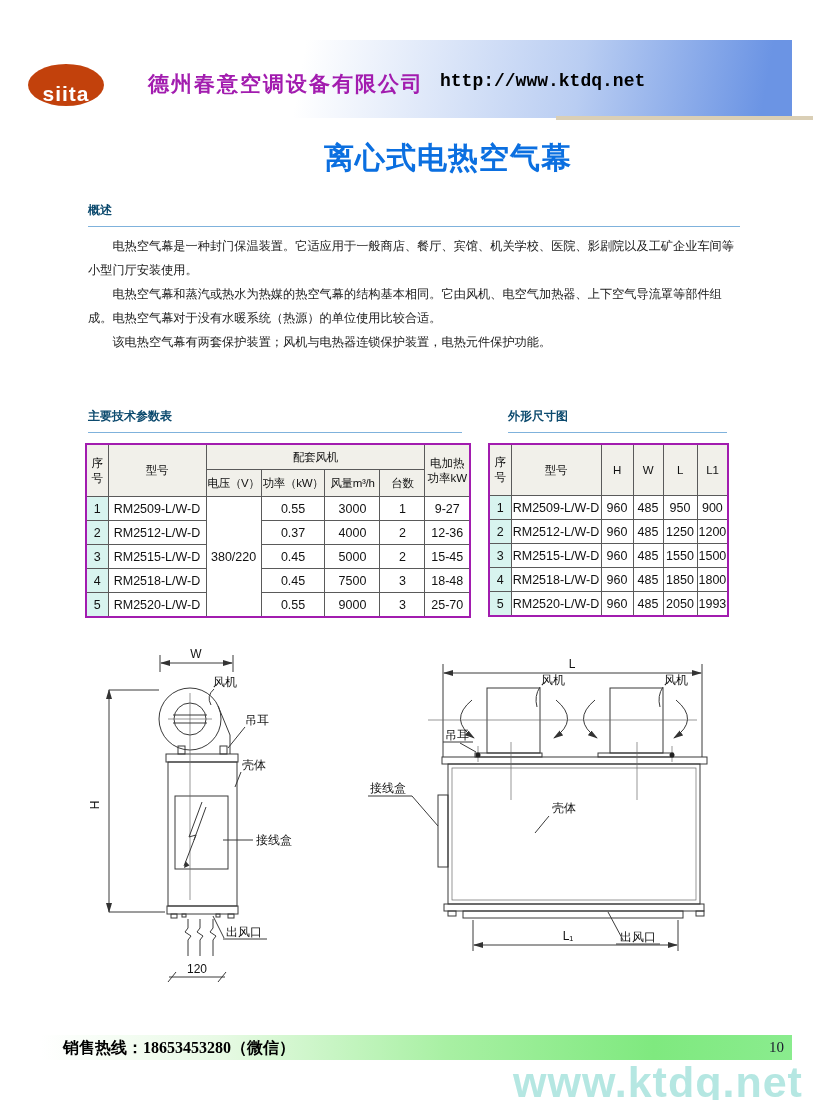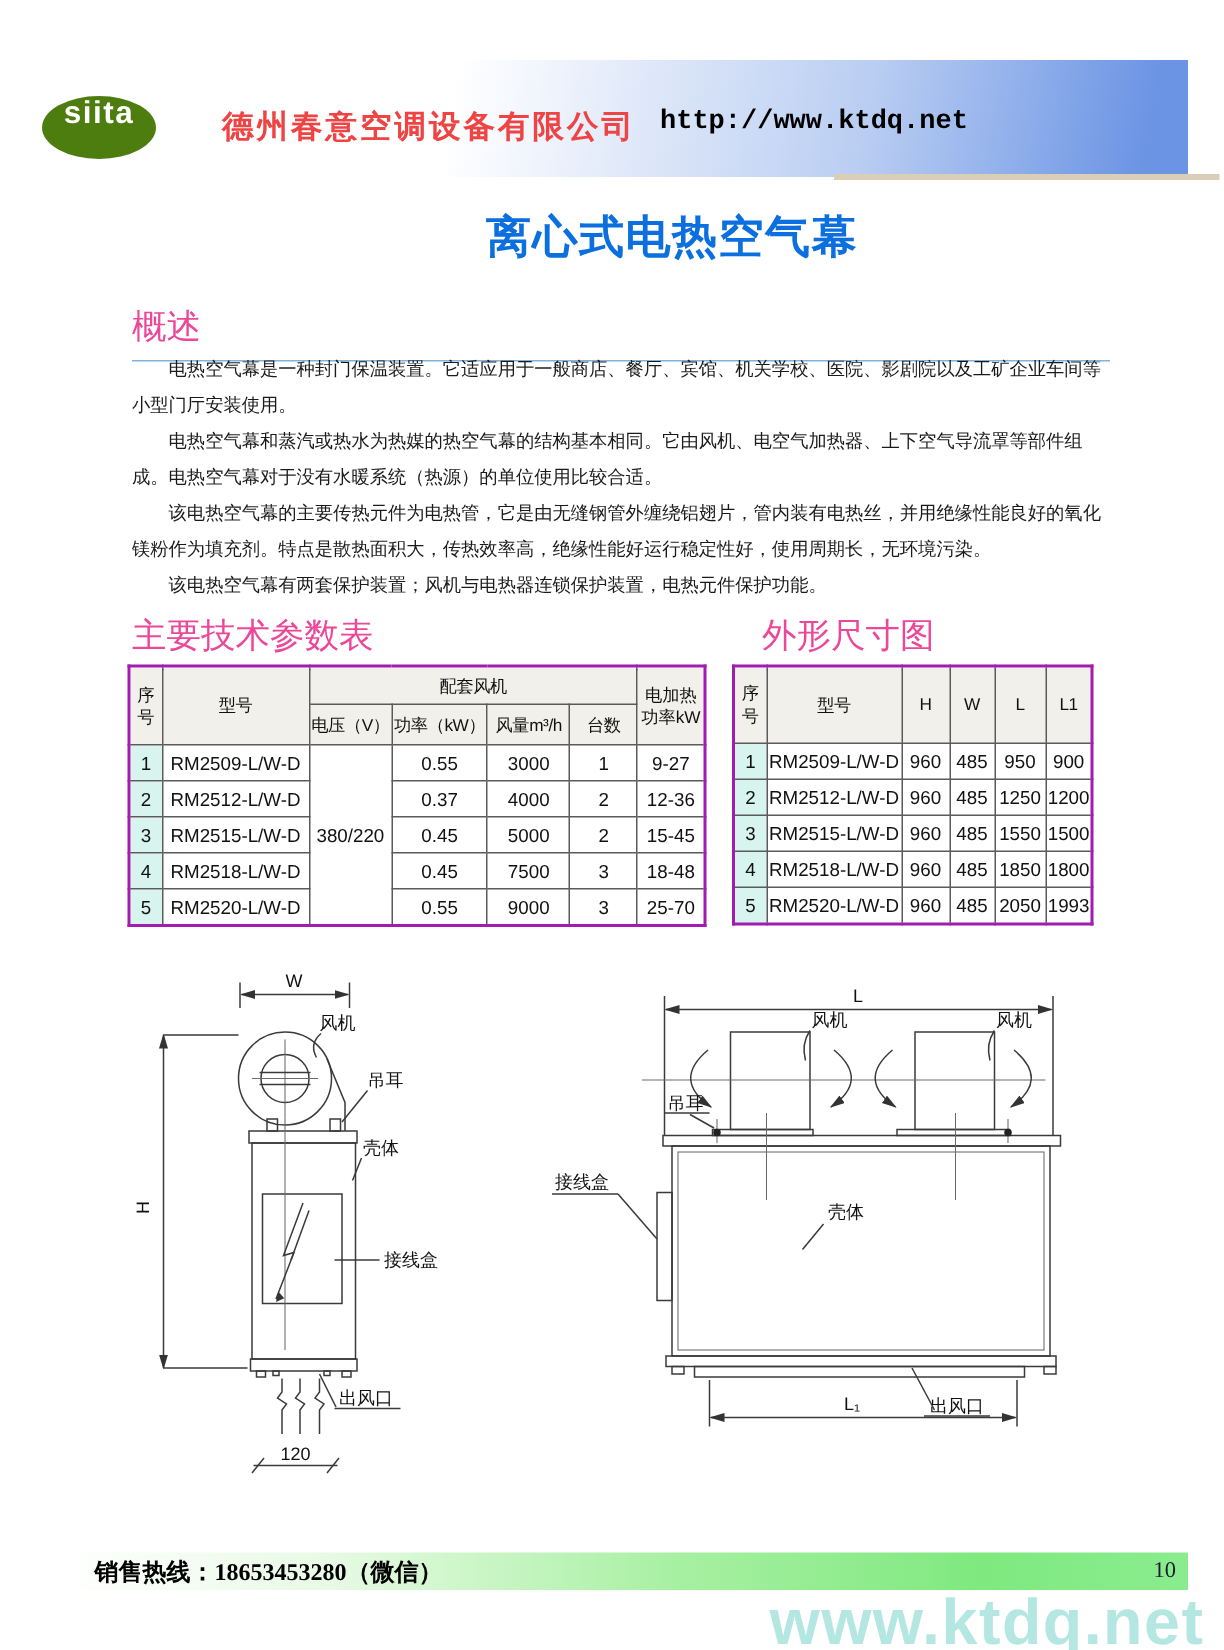--- a/index.html
+++ b/index.html
@@ -2,31 +2,31 @@
 <html><head>
 <meta charset="utf-8">
 <style>
   html,body{margin:0;padding:0;background:#fff;}
   .page{position:relative;width:816px;height:1100px;background:#ffffff;overflow:hidden;
         font-family:"Liberation Sans","DejaVu Sans",sans-serif;color:#222;}
   
   .header-band{position:absolute;left:25px;top:40px;width:767px;height:78px;
         background:linear-gradient(100deg,#ffffff 36%,#b9cdf2 72%,#6b94e4 96%);}
   .tan-strip{position:absolute;left:556px;top:116px;width:257px;height:4px;background:#dacfb6;}
-  .logo{position:absolute;left:28px;top:64px;width:76px;height:42px;background:#4d7c0f;
-        border-radius:50%;display:flex;align-items:flex-start;justify-content:center;}
+  .logo{position:absolute;left:28px;top:64px;width:76px;height:42px;background:#c2410c;
+        border-radius:50%;display:flex;align-items:flex-end;justify-content:center;}
   .logo span{color:#fff;font-weight:bold;font-size:21px;letter-spacing:1px;}
   .company{position:absolute;left:148px;top:70px;font-family:Liberation Sans, sans-serif;
-        font-size:21px;font-weight:bold;letter-spacing:2px;color:#ef4444;}
+        font-size:21px;font-weight:bold;letter-spacing:2px;color:#a21caf;}
   .url{position:absolute;left:440px;top:71px;font-family:Liberation Mono, monospace;
         font-size:18px;font-weight:bold;color:#000;}
   .title{position:absolute;left:0;top:138px;width:816px;margin:0;text-align:center;
         font-size:30px;font-weight:bold;color:#0b6fe0;letter-spacing:1px;padding-left:40px;}
   
-  .sec-head{position:absolute;color:#ec4899;font-size:23px;font-weight:normal;
+  .sec-head{position:absolute;color:#0c4a6e;font-size:12px;font-weight:bold;
         border-bottom:1px solid #7fb2dc;padding-bottom:7px;}
   .sec-head.overview{left:88px;top:202px;width:652px;}
   .sec-head.params{left:88px;top:408px;width:374px;}
   .sec-head.dims{left:508px;top:408px;width:219px;}
   
   .overview-text{position:absolute;left:88px;top:234px;width:654px;font-size:12.2px;
         line-height:24px;color:#1a1a1a;}
   .overview-text p{margin:0;text-indent:2em;}
   
   table.tbl{position:absolute;border-collapse:collapse;border:2px solid #a21caf;
@@ -72,21 +72,20 @@
   </div>
   <div class="company">德州春意空调设备有限公司</div>
   <div class="url">http://www.ktdq.net</div>
 
   <h1 class="title">离心式电热空气幕</h1>
 
   <div class="sec-head overview">概述</div>
   <div class="overview-text">
     <p>电热空气幕是一种封门保温装置。它适应用于一般商店、餐厅、宾馆、机关学校、医院、影剧院以及工矿企业车间等小型门厅安装使用。</p>
     <p>电热空气幕和蒸汽或热水为热媒的热空气幕的结构基本相同。它由风机、电空气加热器、上下空气导流罩等部件组成。电热空气幕对于没有水暖系统（热源）的单位使用比较合适。</p>
-    <p>该电热空气幕的主要传热元件为电热管，它是由无缝钢管外缠绕铝翅片，管内装有电热丝，并用绝缘性能良好的氧化镁粉作为填充剂。特点是散热面积大，传热效率高，绝缘性能好运行稳定性好，使用周期长，无环境污染。</p>
     <p>该电热空气幕有两套保护装置；风机与电热器连锁保护装置，电热元件保护功能。</p>
   </div>
 
   <div class="sec-head params">主要技术参数表</div>
   <div class="sec-head dims">外形尺寸图</div>
 
   <table class="tbl tbl-params">
     <colgroup>
       <col style="width:22px">
         <col style="width:98px">

